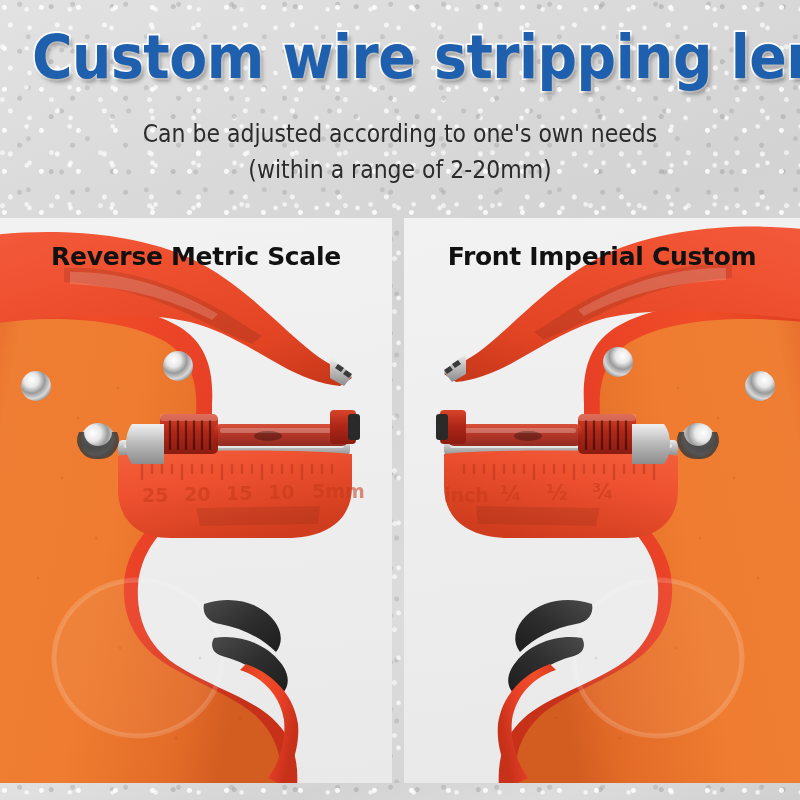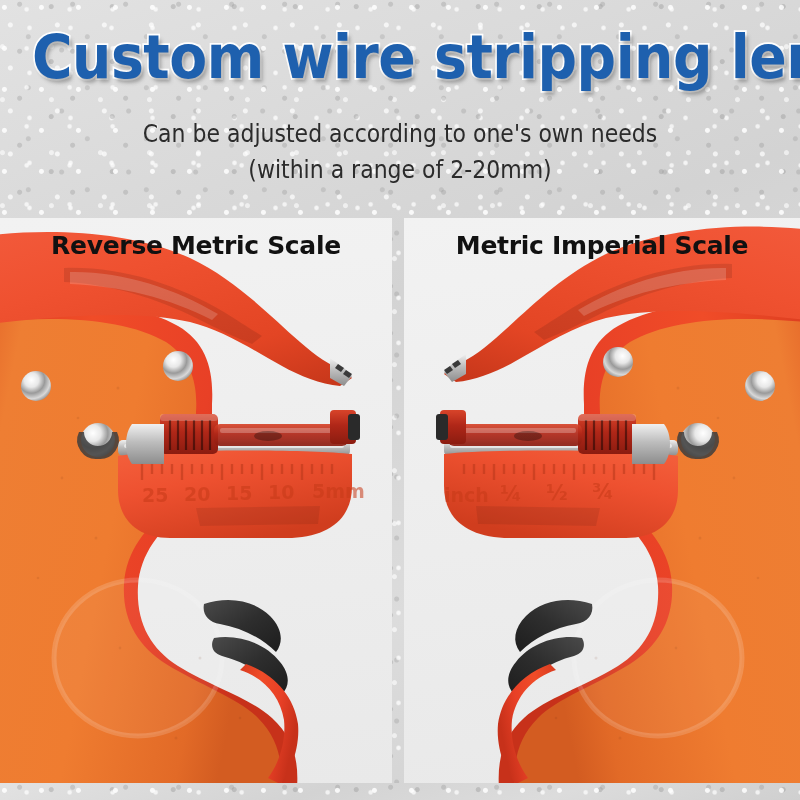--- a/index.html
+++ b/index.html
@@ -70,21 +70,21 @@
 
   
   .panels{position:absolute;left:0;top:218px;width:800px;height:565px;}
   .panel{
     position:absolute;top:0;height:565px;overflow:hidden;
     background:linear-gradient(175deg,#f2f2f2 0%,#eeeeee 45%,#e9e9e9 100%);
   }
   .panel-left{left:0;width:392px;}
   .panel-right{left:404px;width:396px;}
   .panel-label{
-    position:absolute;top:13px;width:100%;
+    position:absolute;top:24px;width:100%;
     text-align:center;
     font-family:"DejaVu Sans", sans-serif;
     font-weight:700;
     font-size:25px;
     color:#111;
     letter-spacing:-.3px;
     white-space:nowrap;
   }
   .bottom-strip{
     position:absolute;left:0;top:783px;width:800px;height:17px;
@@ -466,19 +466,19 @@
 
           <path d="M208 386 C 232 378, 258 382, 274 398 C 286 410, 288 424, 280 434
                    C 266 420, 246 410, 224 406 C 212 404, 206 396, 208 386 Z" fill="url(#gripR)"></path>
           <path d="M218 420 C 244 416, 270 426, 284 444 C 294 456, 294 468, 286 476
                    C 272 458, 250 444, 226 438 C 216 435, 214 427, 218 420 Z" fill="url(#gripR)"></path>
 
           <path d="M250 446 C 278 456, 298 478, 302 506 C 304 528, 296 552, 284 566
                    L 272 560 C 284 544, 290 522, 288 502 C 284 478, 268 460, 244 452 Z" fill="url(#edgeR)"></path>
         </svg>
       </div>
-      <div class="panel-label">Metric Imperial Scale</div>
+      <div class="panel-label">Front Imperial Custom</div>
     </div>
   </div>
 
   <div class="bottom-strip concrete"></div>
 
 </div>
 
 </body></html>

